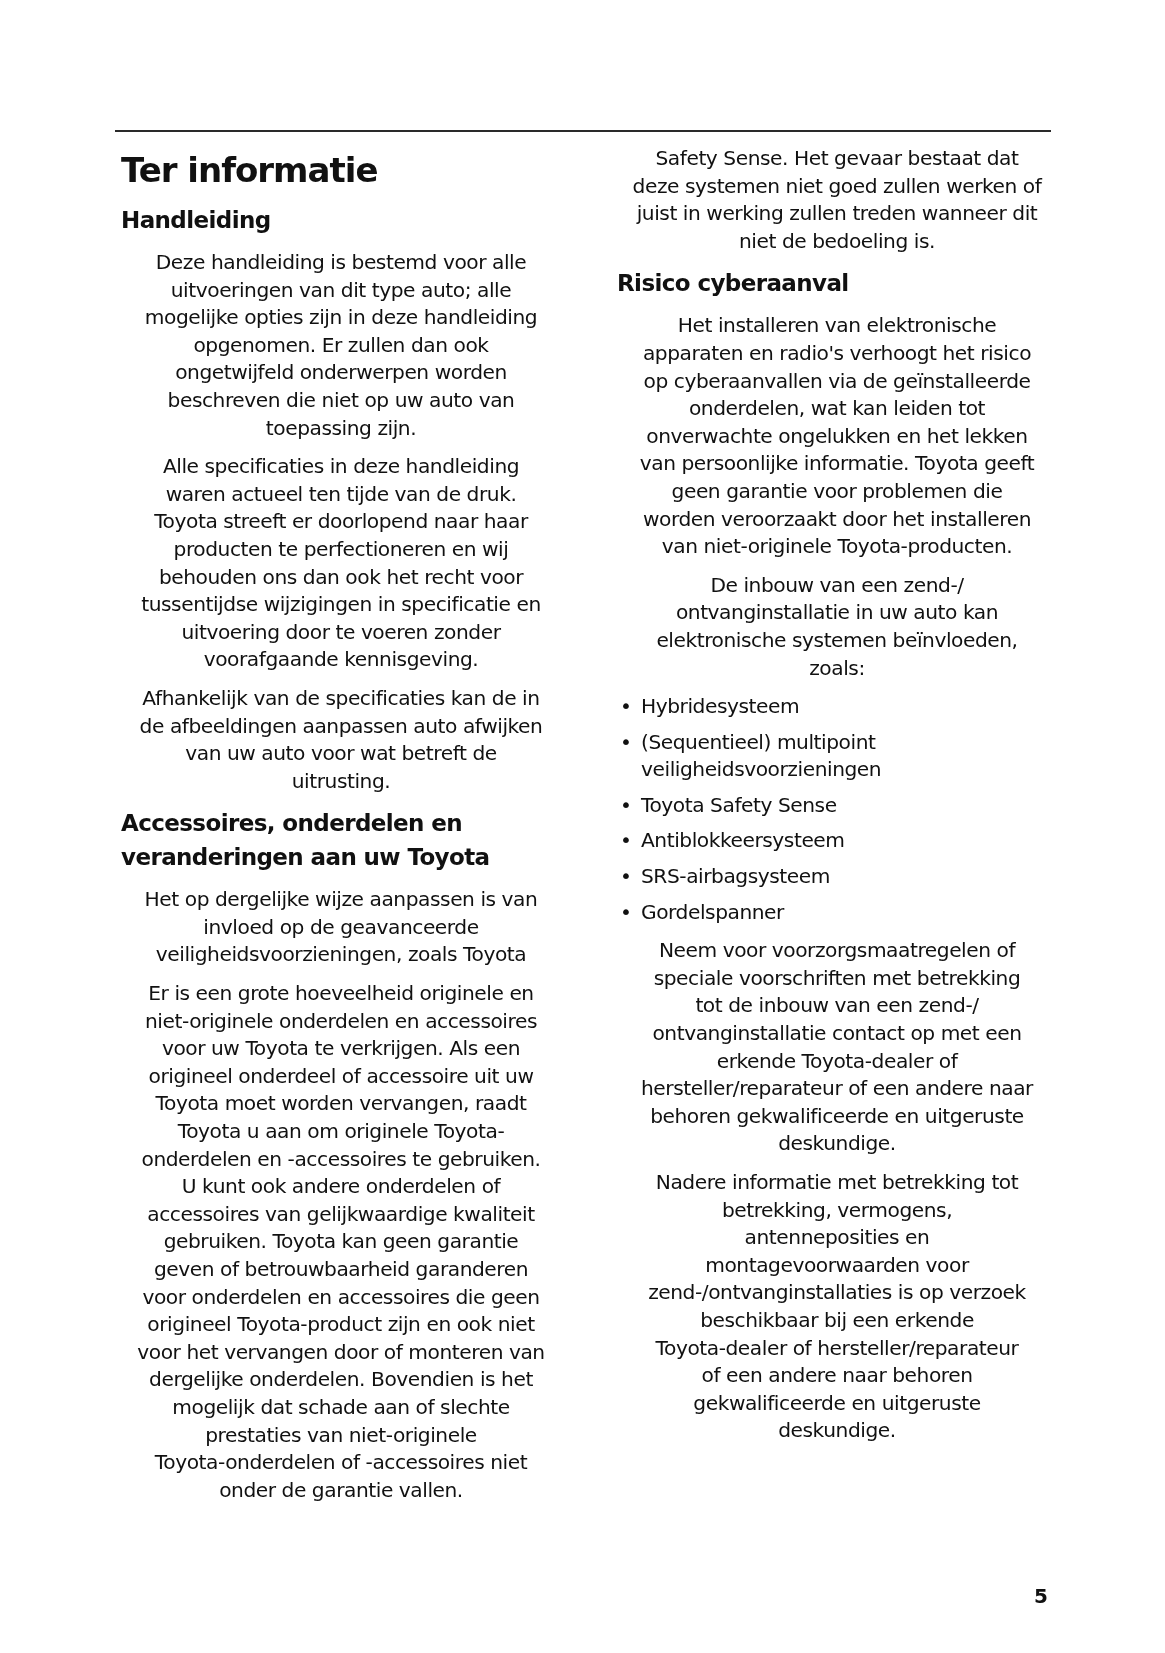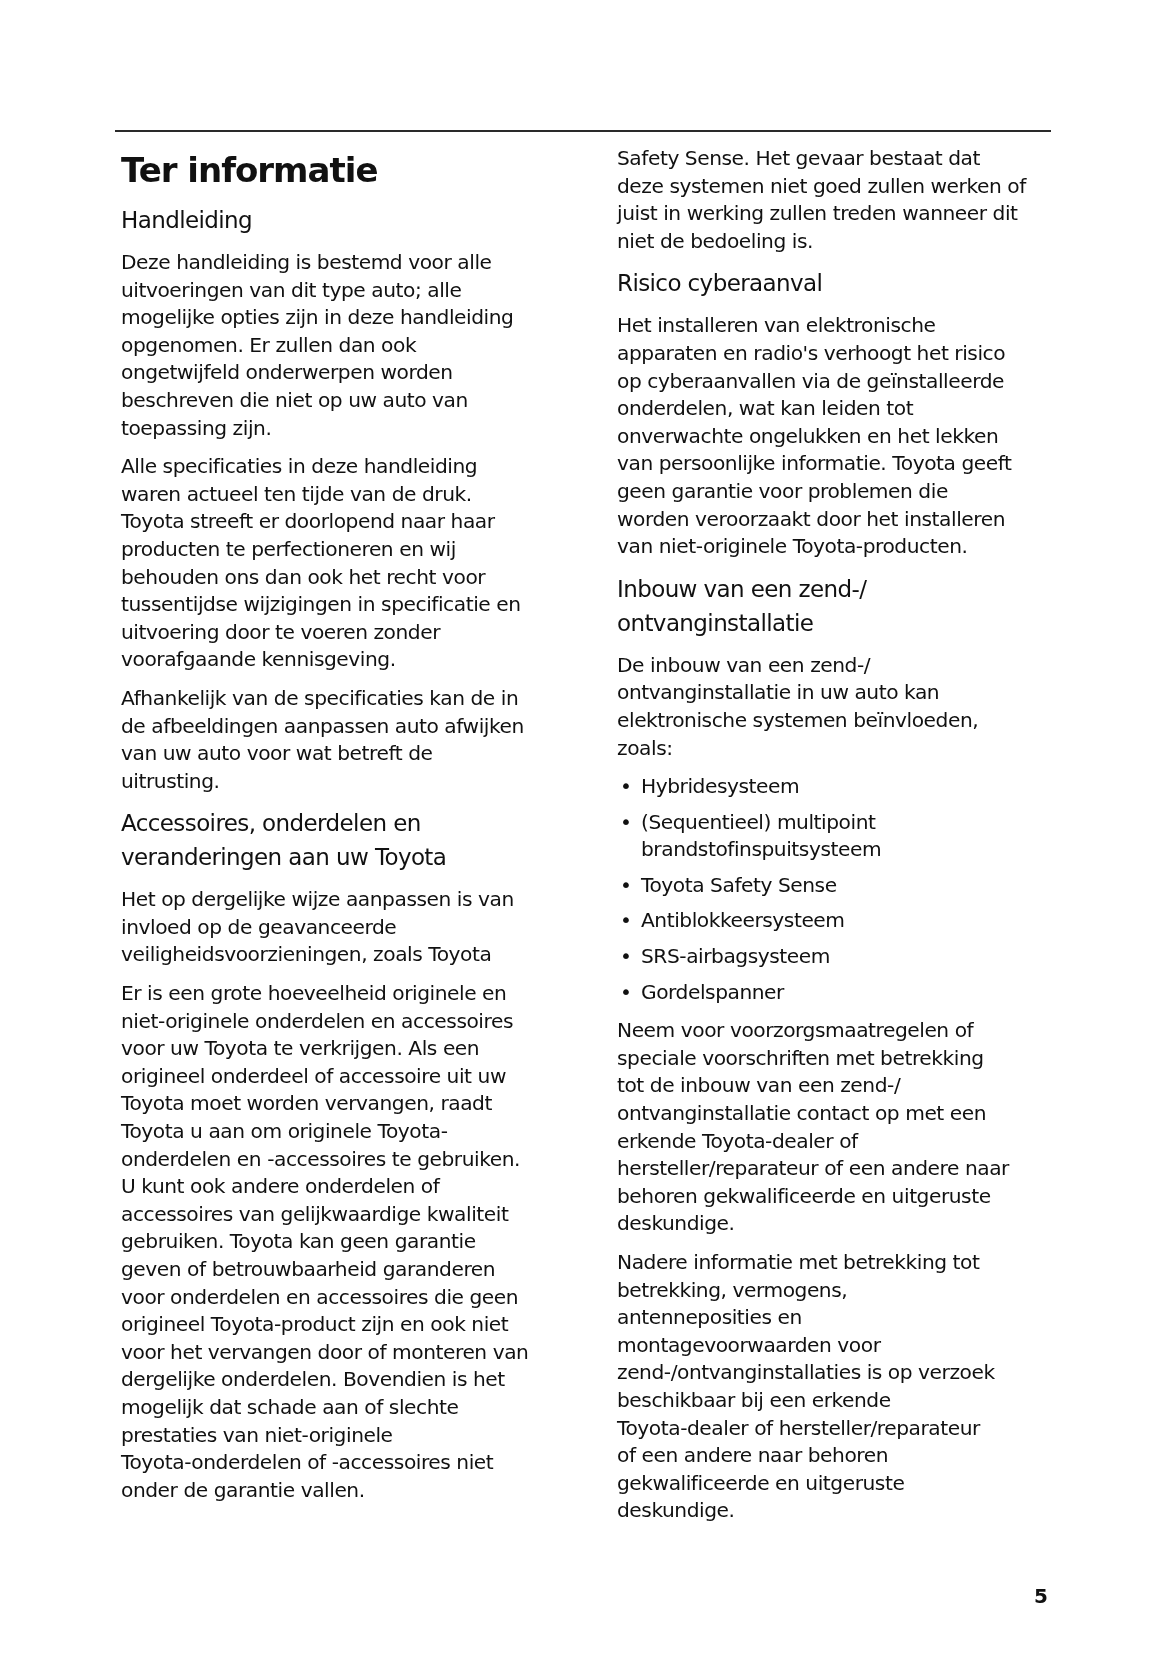--- a/index.html
+++ b/index.html
@@ -5,24 +5,24 @@
   html, body { margin: 0; padding: 0; background: #ffffff; }
   body { width: 1165px; height: 1653px; position: relative; overflow: hidden;
          font-family: "DejaVu Sans", sans-serif; color: #111111; }
   .rule { position: absolute; left: 115px; top: 130px; width: 936px; height: 0;
           border-top: 2px solid #2a2a2a; }
   .col { position: absolute; top: 145px; }
   .col-left { left: 121px; width: 440px; }
   .col-right { left: 617px; width: 440px; }
   .page-title { font-family: "DejaVu Sans", sans-serif; font-weight: bold;
                 font-size: 34px; letter-spacing: -1px; margin: 6px 0 14px 0; line-height: 38px; }
-  h2 { font-family: "DejaVu Sans", sans-serif; font-weight: normal; font-size: 23px;
+  h2 { font-family: "DejaVu Sans", sans-serif; font-weight: bold; font-size: 23px;
        letter-spacing: -0.6px; line-height: 34px; margin: 0 0 12px 0; }
   p { font-size: 20.2px; line-height: 27.6px; margin: 0 0 11px 0; letter-spacing: -0.45px;
-      white-space: pre-line; }
+      white-space: pre-line; text-align: center; }
   ul.bullets { list-style: none; margin: 0 0 11px 0; padding: 0; }
   ul.bullets li { position: relative; padding-left: 24px; font-size: 20.2px;
                   line-height: 27.6px; margin: 0 0 8px 0; letter-spacing: -0.45px;
                   white-space: pre-line; }
   ul.bullets li .dot { position: absolute; left: 3px; top: 0; }
   .sec-gap { margin-top: 8px; }
   .page-number { position: absolute; left: 1034px; top: 1584px; font-weight: bold;
                  font-size: 20px; }
 </style>
 </head>
@@ -97,30 +97,28 @@
 op cyberaanvallen via de geïnstalleerde
 onderdelen, wat kan leiden tot
 onverwachte ongelukken en het lekken
 van persoonlijke informatie. Toyota geeft
 geen garantie voor problemen die
 worden veroorzaakt door het installeren
 van niet-originele Toyota-producten.</p>
   </section>
 
   <section class="sec-gap">
-    <h2 style="white-space: pre-line;">Inbouw van een zend-/
-ontvanginstallatie</h2>
     <p>De inbouw van een zend-/
 ontvanginstallatie in uw auto kan
 elektronische systemen beïnvloeden,
 zoals:</p>
     <ul class="bullets">
       <li><span class="dot">•</span><span>Hybridesysteem</span></li>
       <li><span class="dot">•</span><span>(Sequentieel) multipoint
-brandstofinspuitsysteem</span></li>
+veiligheidsvoorzieningen</span></li>
       <li><span class="dot">•</span><span>Toyota Safety Sense</span></li>
       <li><span class="dot">•</span><span>Antiblokkeersysteem</span></li>
       <li><span class="dot">•</span><span>SRS-airbagsysteem</span></li>
       <li><span class="dot">•</span><span>Gordelspanner</span></li>
     </ul>
     <p>Neem voor voorzorgsmaatregelen of
 speciale voorschriften met betrekking
 tot de inbouw van een zend-/
 ontvanginstallatie contact op met een
 erkende Toyota-dealer of

